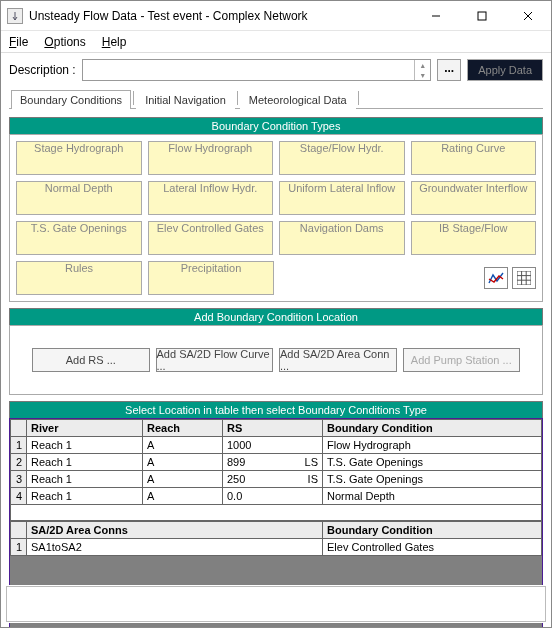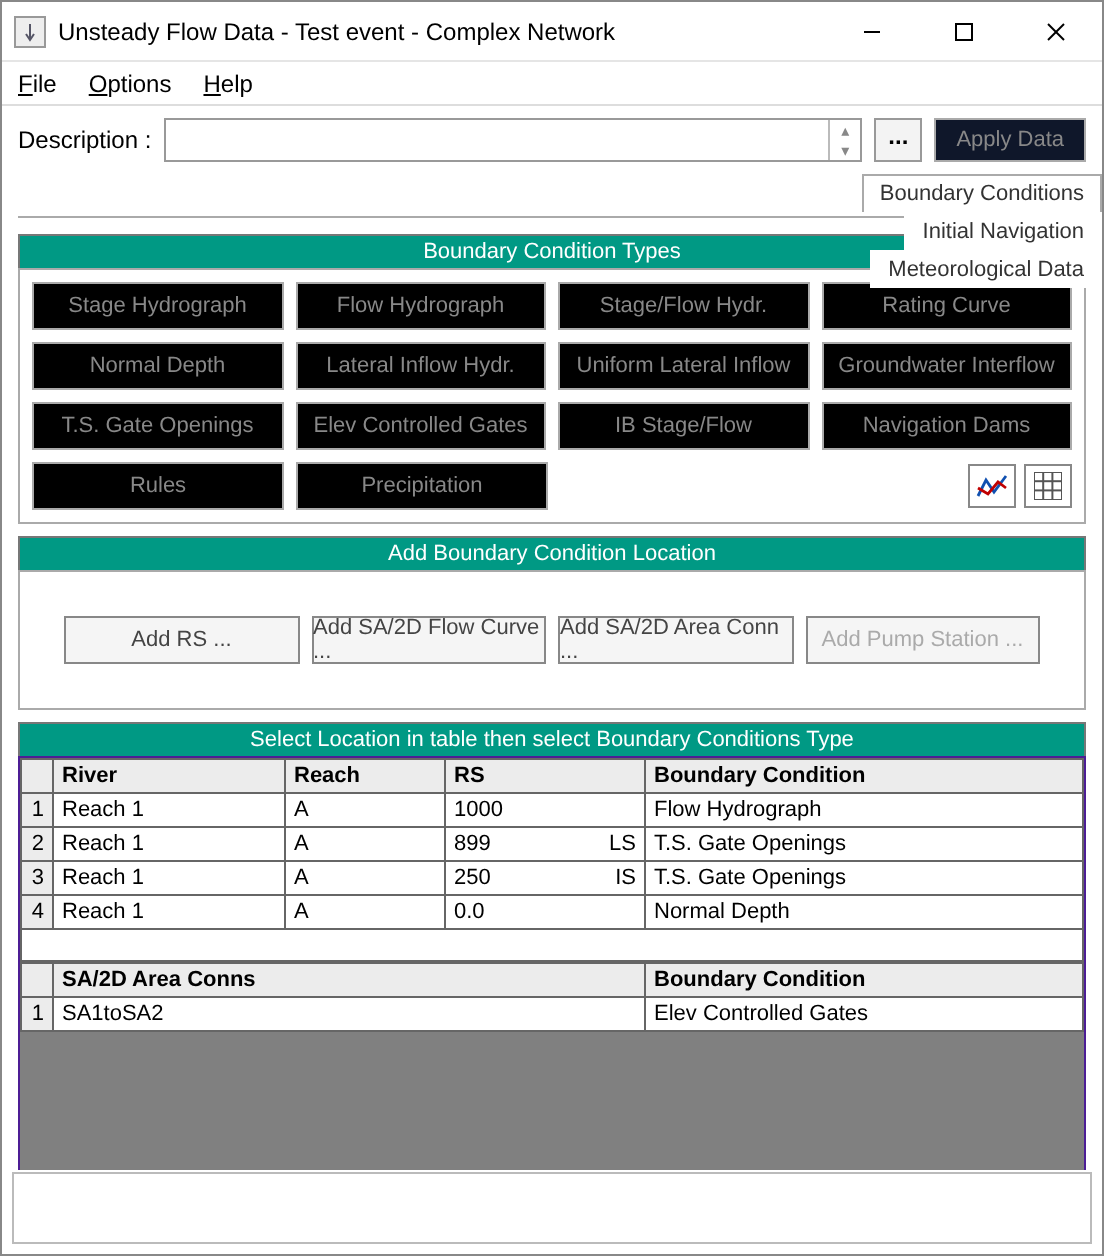--- a/index.html
+++ b/index.html
@@ -101,21 +101,20 @@
   }
 
   
   .tabs-row {
     display: flex;
     align-items: flex-end;
     padding-left: 10px;
     height: 22px;
     position: relative;
     font-size: 11px;
-    flex-direction: column;
   }
   .tabs-row::after {
     content: "";
     position: absolute;
     left: 8px; right: 8px; bottom: 0;
     border-bottom: 1px solid #aaa;
   }
   .tab {
     padding: 3px 8px;
     border: 1px solid transparent;
@@ -159,26 +158,26 @@
     gap: 6px;
   }
 
   .btn-row {
     display: flex;
     gap: 6px;
     align-items: center;
   }
   .bc-btn {
     flex: 1 1 0;
-    height: 24px;
+    height: 34px;
     border: 1px solid #aaa;
-    background: #000000;
+    background: #fef9c3;
     color: #888;
     font-size: 11px;
-    display: flex; align-items: center; justify-content: center;
+    display: flex; justify-content: center;
     white-space: nowrap;
     overflow: hidden;
   }
   .bc-btn.placeholder { visibility: hidden; }
 
   .small-icon-btn {
     width: 24px; height: 22px;
     border: 1px solid #888;
     background: #fff;
     display: flex; align-items: center; justify-content: center;
@@ -362,24 +361,24 @@
         </div>
     </div>
     <div class="btn-row">
       <div class="bc-btn">
           <span>T.S. Gate Openings</span>
         </div>
       <div class="bc-btn">
           <span>Elev Controlled Gates</span>
         </div>
       <div class="bc-btn">
+          <span>Navigation Dams</span>
+        </div>
+      <div class="bc-btn">
           <span>IB Stage/Flow</span>
-        </div>
-      <div class="bc-btn">
-          <span>Navigation Dams</span>
         </div>
     </div>
     <div class="btn-row">
       <div class="bc-btn">
           <span>Rules</span>
         </div>
       <div class="bc-btn">
           <span>Precipitation</span>
         </div>
       <div class="bc-btn placeholder"></div>

